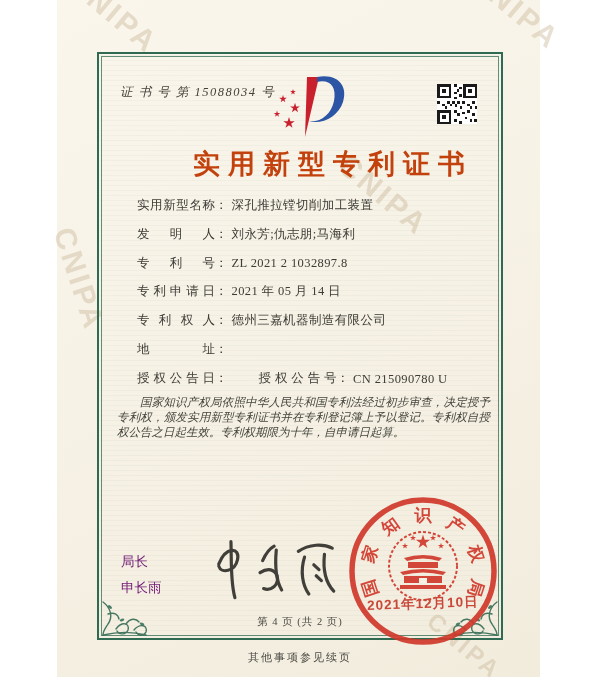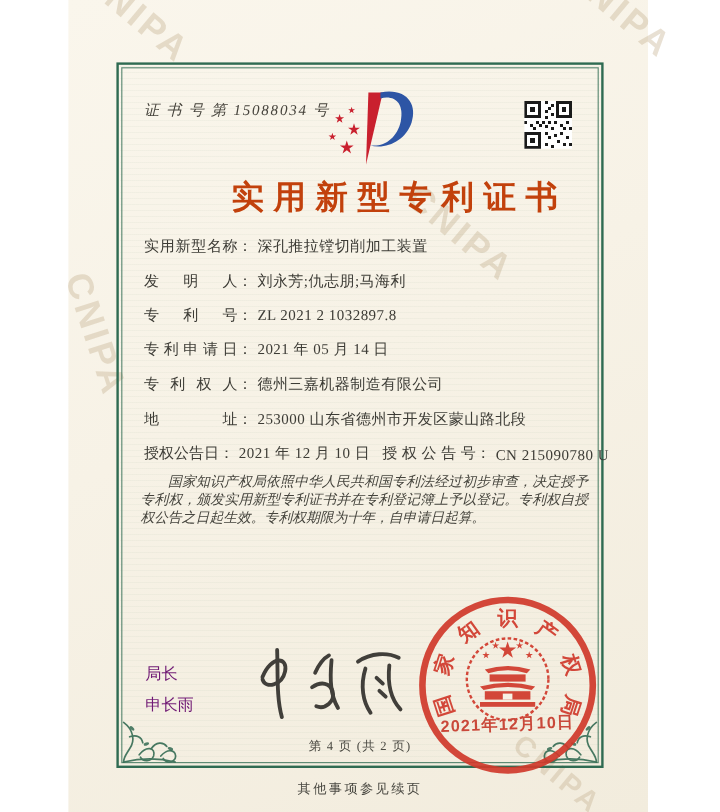--- a/index.html
+++ b/index.html
@@ -13,21 +13,21 @@
   .frame{left:97px;top:52px;width:406px;height:588px;border:2.5px solid #2f6b52;box-sizing:border-box;}
   .frame-inner{position:absolute;left:2px;top:2px;right:2px;bottom:2px;border:1px solid rgba(47,107,82,0.75);}
   .guilloche{left:100px;top:55px;width:400px;height:582px;pointer-events:none;
              background:repeating-linear-gradient(180deg,rgba(110,150,120,0.10) 0 1px,transparent 1px 5px);
              opacity:.55;}
   .cert-no{left:120px;top:84px;font-size:12.5px;color:#45423b;letter-spacing:1.5px;font-style:italic;}
   .title{left:97px;top:146px;width:376px;text-align:center;font-size:27px;font-weight:bold;
          letter-spacing:8px;color:#c2410c;padding-left:48px;}
   .fields{left:120px;top:197px;width:372px;font-size:12.5px;color:#3d3c36;}
   .frow{display:flex;align-items:baseline;height:28.8px;white-space:nowrap;}
-  .flabel{display:inline-block;width:78px;text-align:justify;text-align-last:justify;}
+  .flabel{display:inline-block;width:78px;text-align:justify;text-align-last:justify;margin-left:17px;}
   .fcolon{margin-right:4px;}
   .fvalue{letter-spacing:.4px;}
   .grant2{margin-left:10px;display:flex;align-items:flex-end;}
   .bodytext{left:117px;top:395px;width:373px;font-size:11.5px;line-height:14.9px;
             text-align:justify;color:#45443d;}
   .bodytext p{margin:0;text-indent:2em;font-style:italic;}
   .director{left:121px;top:549px;font-size:13.5px;line-height:26px;color:#701a75;
             font-family:"Liberation Sans","DejaVu Sans",sans-serif;font-weight:500;}
   .pagefoot{left:97px;top:615px;width:406px;text-align:center;font-size:10.5px;color:#4a4942;letter-spacing:1px;}
   .contnote{left:97px;top:650px;width:406px;text-align:center;font-size:11px;color:#4a4942;letter-spacing:2px;}
@@ -174,26 +174,24 @@
       <span class="fvalue">2021 年 05 月 14 日</span>
   </div>
   <div class="frow">
     <span class="flabel">专利权人</span>
       <span class="fcolon">：</span>
       <span class="fvalue">德州三嘉机器制造有限公司</span>
   </div>
   <div class="frow">
     <span class="flabel">地址</span>
       <span class="fcolon">：</span>
-      <span class="fvalue">253000 山东省德州市开发区蒙山路北段</span>
   </div>
   <div class="frow">
     <span class="flabel">授权公告日</span>
       <span class="fcolon">：</span>
-      <span class="fvalue">2021 年 12 月 10 日</span>
     <span class="grant2">
       <span class="flabel">授权公告号</span>
         <span class="fcolon">：</span>
         <span class="fvalue">CN 215090780 U</span>
     </span>
   </div>
 </div>
 
 <div class="abs bodytext">
   <p>国家知识产权局依照中华人民共和国专利法经过初步审查，决定授予专利权，颁发实用新型专利证书并在专利登记簿上予以登记。专利权自授权公告之日起生效。专利权期限为十年，自申请日起算。</p>

